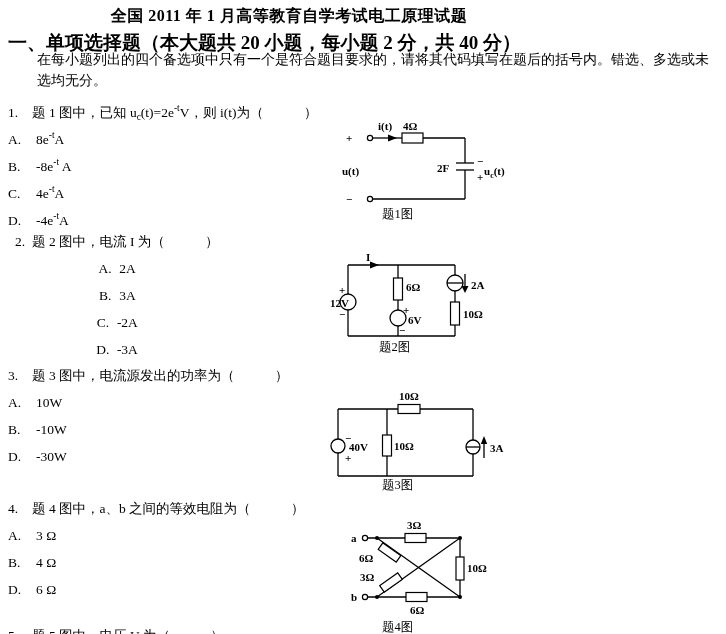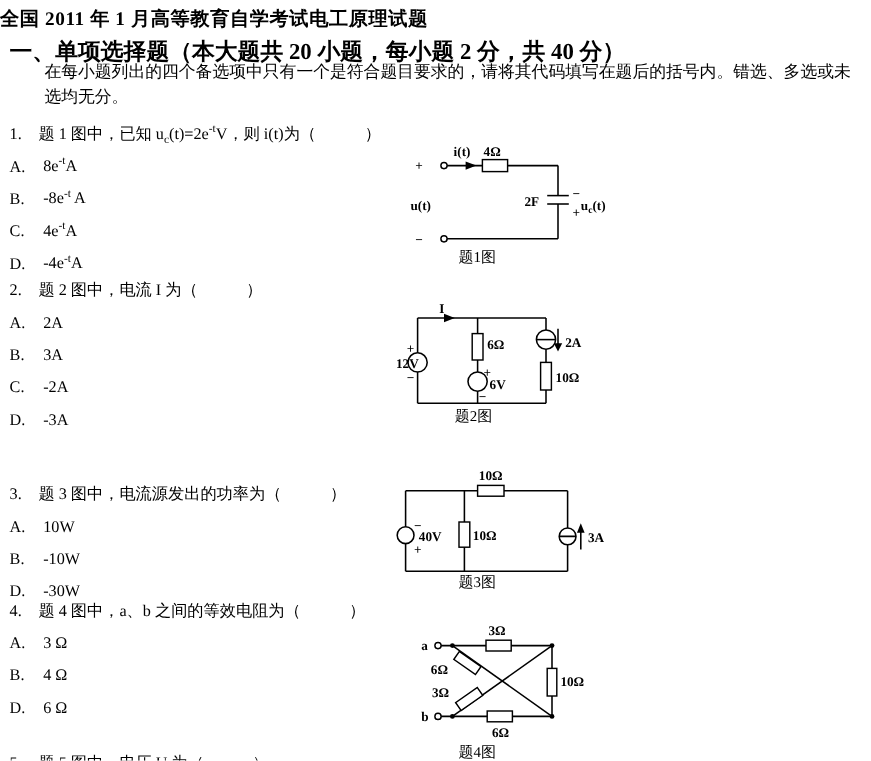--- a/index.html
+++ b/index.html
@@ -3,21 +3,21 @@
 <meta charset="utf-8">
 <style>
   html,body { margin:0; padding:0; }
   body {
     position:relative; width:726px; height:634px;
     background:#ffffff; color:#000000; overflow:hidden;
     font-family:"Liberation Serif", serif;
   }
   .abs { position:absolute; }
   .title {
-    top:6px; left:0; width:578px; text-align:left;
+    top:6px; left:0; width:578px; text-align:center;
     font-size:16px; font-weight:bold; letter-spacing:0.5px;
   }
   .section { top:30px; left:8px; font-size:19px; font-weight:bold; }
   .instr { left:37px; font-size:14px; font-weight:normal; }
   .instr1 { top:51px; }
   .instr2 { top:72px; }
   .q { left:8px; font-size:13.5px; }
   .q .line { height:27px; line-height:27px; white-space:nowrap; }
   .qnum { display:inline-block; width:24px; }
   .olabel { display:inline-block; width:28px; }
@@ -74,21 +74,21 @@
   <text x="67" y="16">4Ω</text>
   <text x="101" y="58">2F</text>
   <text x="141" y="51">−</text>
   <text x="141" y="67">+</text>
   <text x="148" y="61"><tspan>u</tspan><tspan class="ss" dy="2.5">c</tspan><tspan dy="-2.5">(t)</tspan></text>
   <text x="6" y="61" font-size="12">u(t)</text>
   <text x="10" y="89">−</text>
   <text x="46" y="104" class="cap">题1图</text>
 </svg>
 
-<div class="abs q" style="top:228px;">
+<div class="abs q" style="top:228px;text-align:center;">
   <div class="line">
     <span class="qnum">2.</span><span>题 2 图中，电流 I 为（　　　）</span>
   </div>
   <div class="line"><span class="olabel">A.</span><span>2A</span></div>
   <div class="line"><span class="olabel">B.</span><span>3A</span></div>
   <div class="line"><span class="olabel">C.</span><span>-2A</span></div>
   <div class="line"><span class="olabel">D.</span><span>-3A</span></div>
 </div>
 
 <svg style="left:330px; top:250px;" width="180" height="105" viewBox="0 0 180 105">
@@ -117,21 +117,21 @@
   <text x="9" y="68">−</text>
   <text x="76" y="41">6Ω</text>
   <text x="73" y="64">+</text>
   <text x="78" y="74">6V</text>
   <text x="69" y="84">−</text>
   <text x="141" y="39">2A</text>
   <text x="133" y="68">10Ω</text>
   <text x="49" y="101" class="cap">题2图</text>
 </svg>
 
-<div class="abs q" style="top:362px;margin-top:36px;">
+<div class="abs q" style="top:362px;">
   <div class="line">
     <span class="qnum">3.</span><span>题 3 图中，电流源发出的功率为（　　　）</span>
   </div>
   <div class="line"><span class="olabel">A.</span><span>10W</span></div>
   <div class="line"><span class="olabel">B.</span><span>-10W</span></div>
   <div class="line"><span class="olabel">D.</span><span>-30W</span></div>
 </div>
 
 <svg style="left:330px; top:386px;" width="195" height="106" viewBox="0 0 195 106">
   <line class="w" x1="8" y1="23" x2="143" y2="23"></line>

